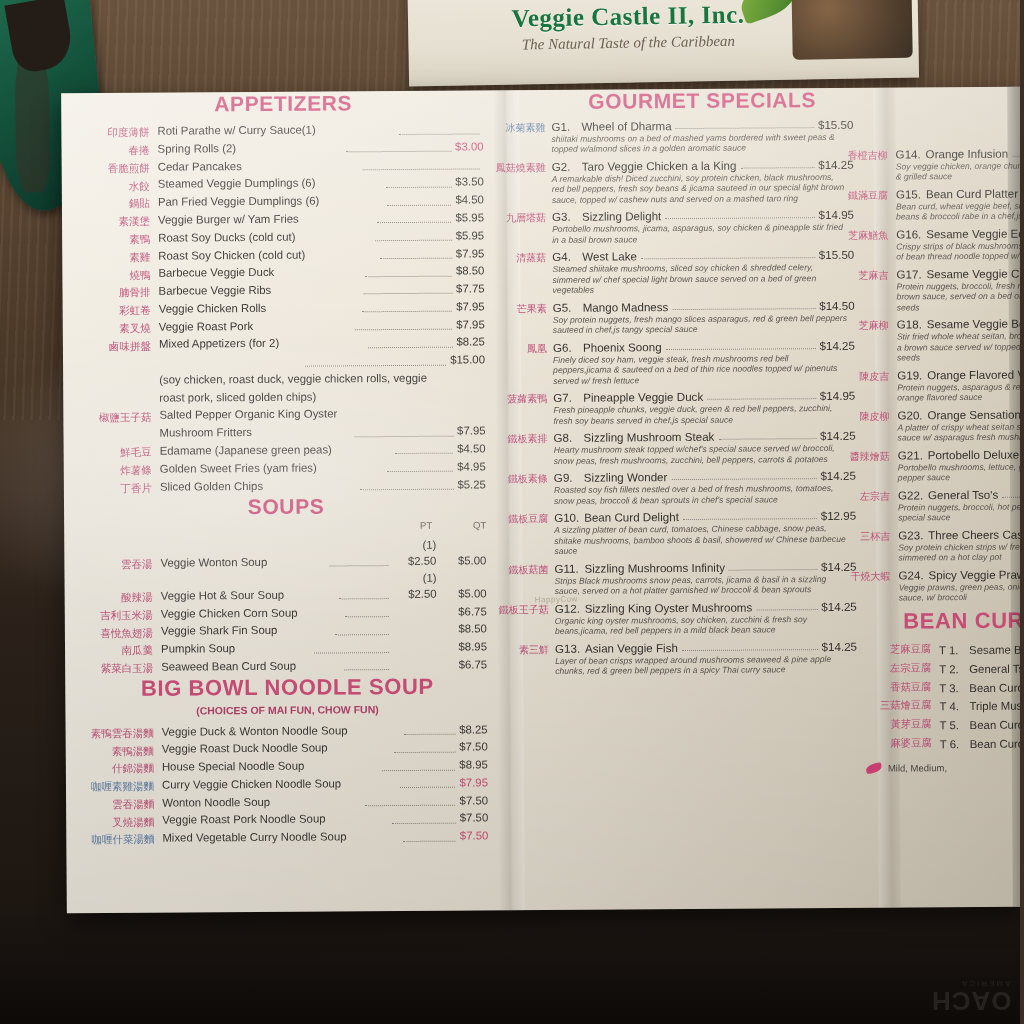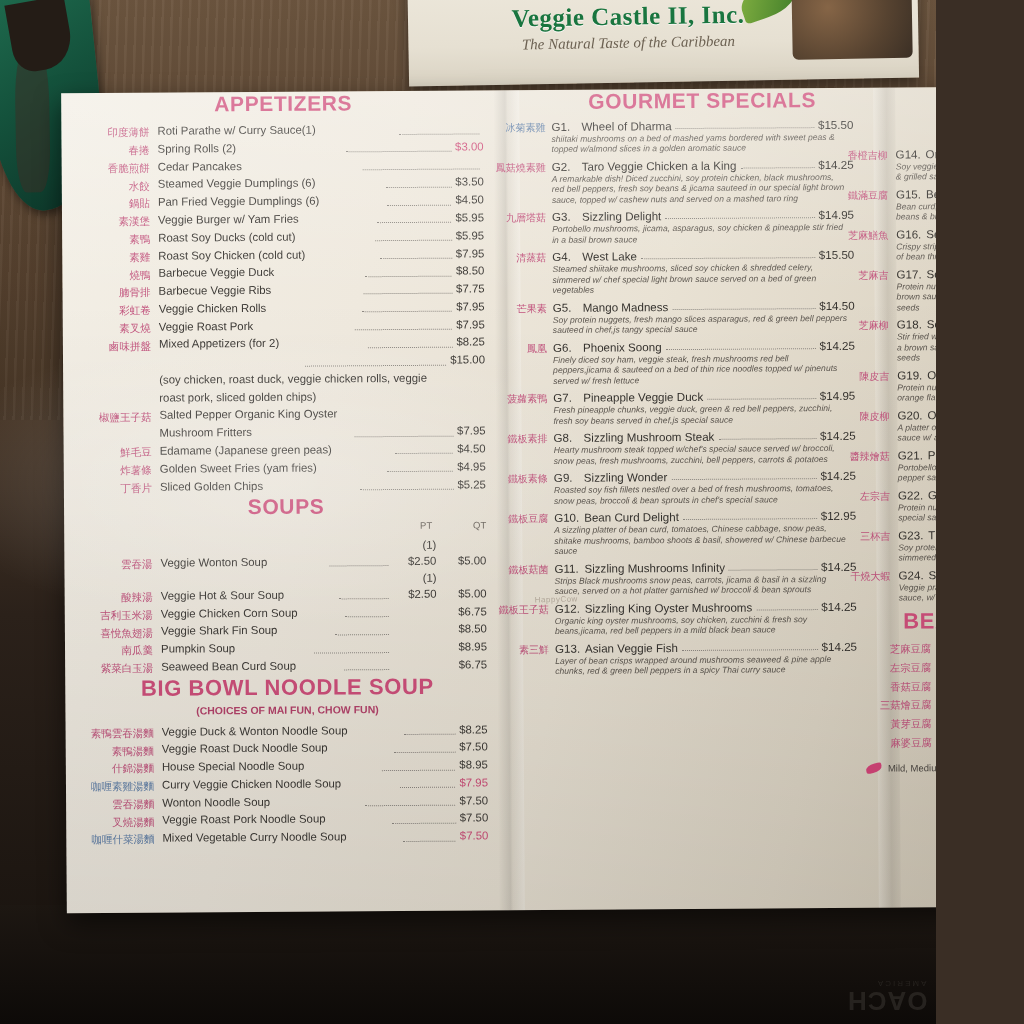--- a/index.html
+++ b/index.html
@@ -1,21 +1,21 @@
 <!DOCTYPE html>
 <html><head>
 <meta charset="utf-8">
 <style>
   html,body{margin:0;padding:0;}
   body{
     width:1024px;height:1024px;overflow:hidden;
     background:#3a2e25;
     font-family:"Liberation Sans", sans-serif;
   }
-  #scene{position:relative;width:936px;height:1024px;overflow:hidden;}
+  #scene{position:relative;width:1020px;height:1024px;overflow:hidden;}
 
   
   .table-bg{
     position:absolute;inset:0;
     background:
       linear-gradient(180deg,#6d5640 0%,#5d4733 18%,#4a3828 38%,#2b211a 60%,#16110d 100%);
   }
   .wood-grain{
     position:absolute;left:0;top:0;width:1024px;height:420px;
     background:repeating-linear-gradient(92deg,

